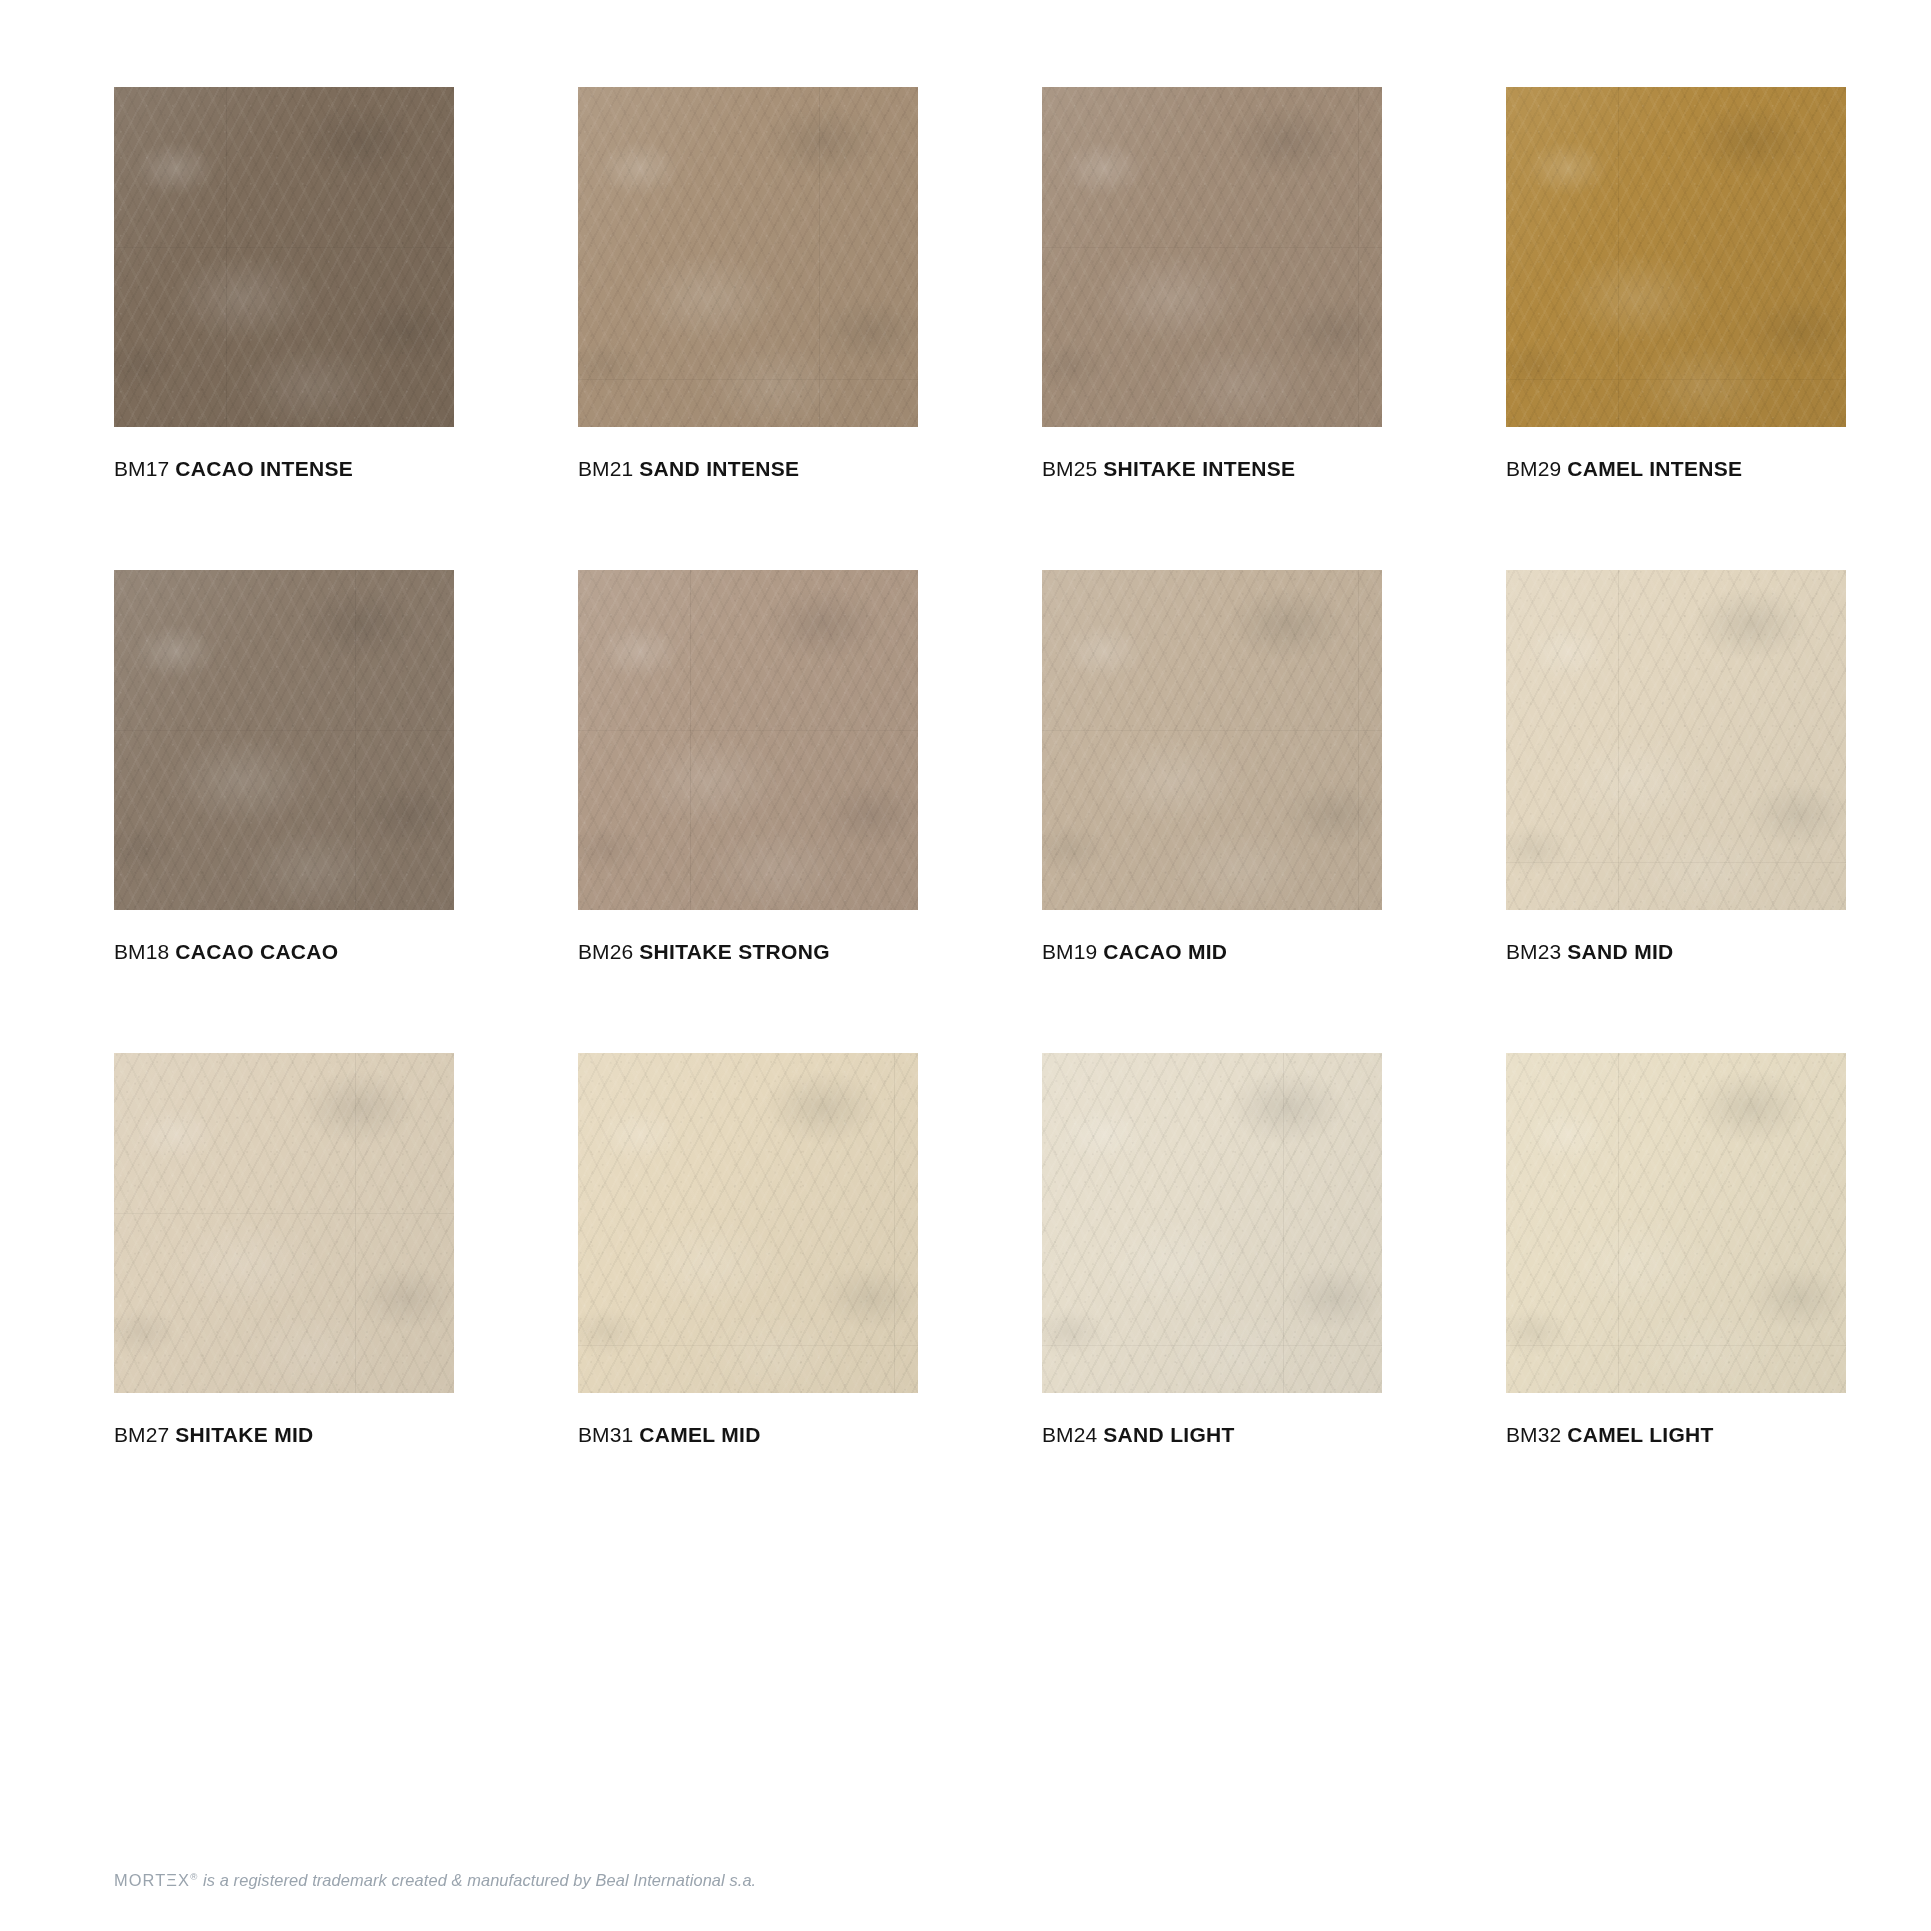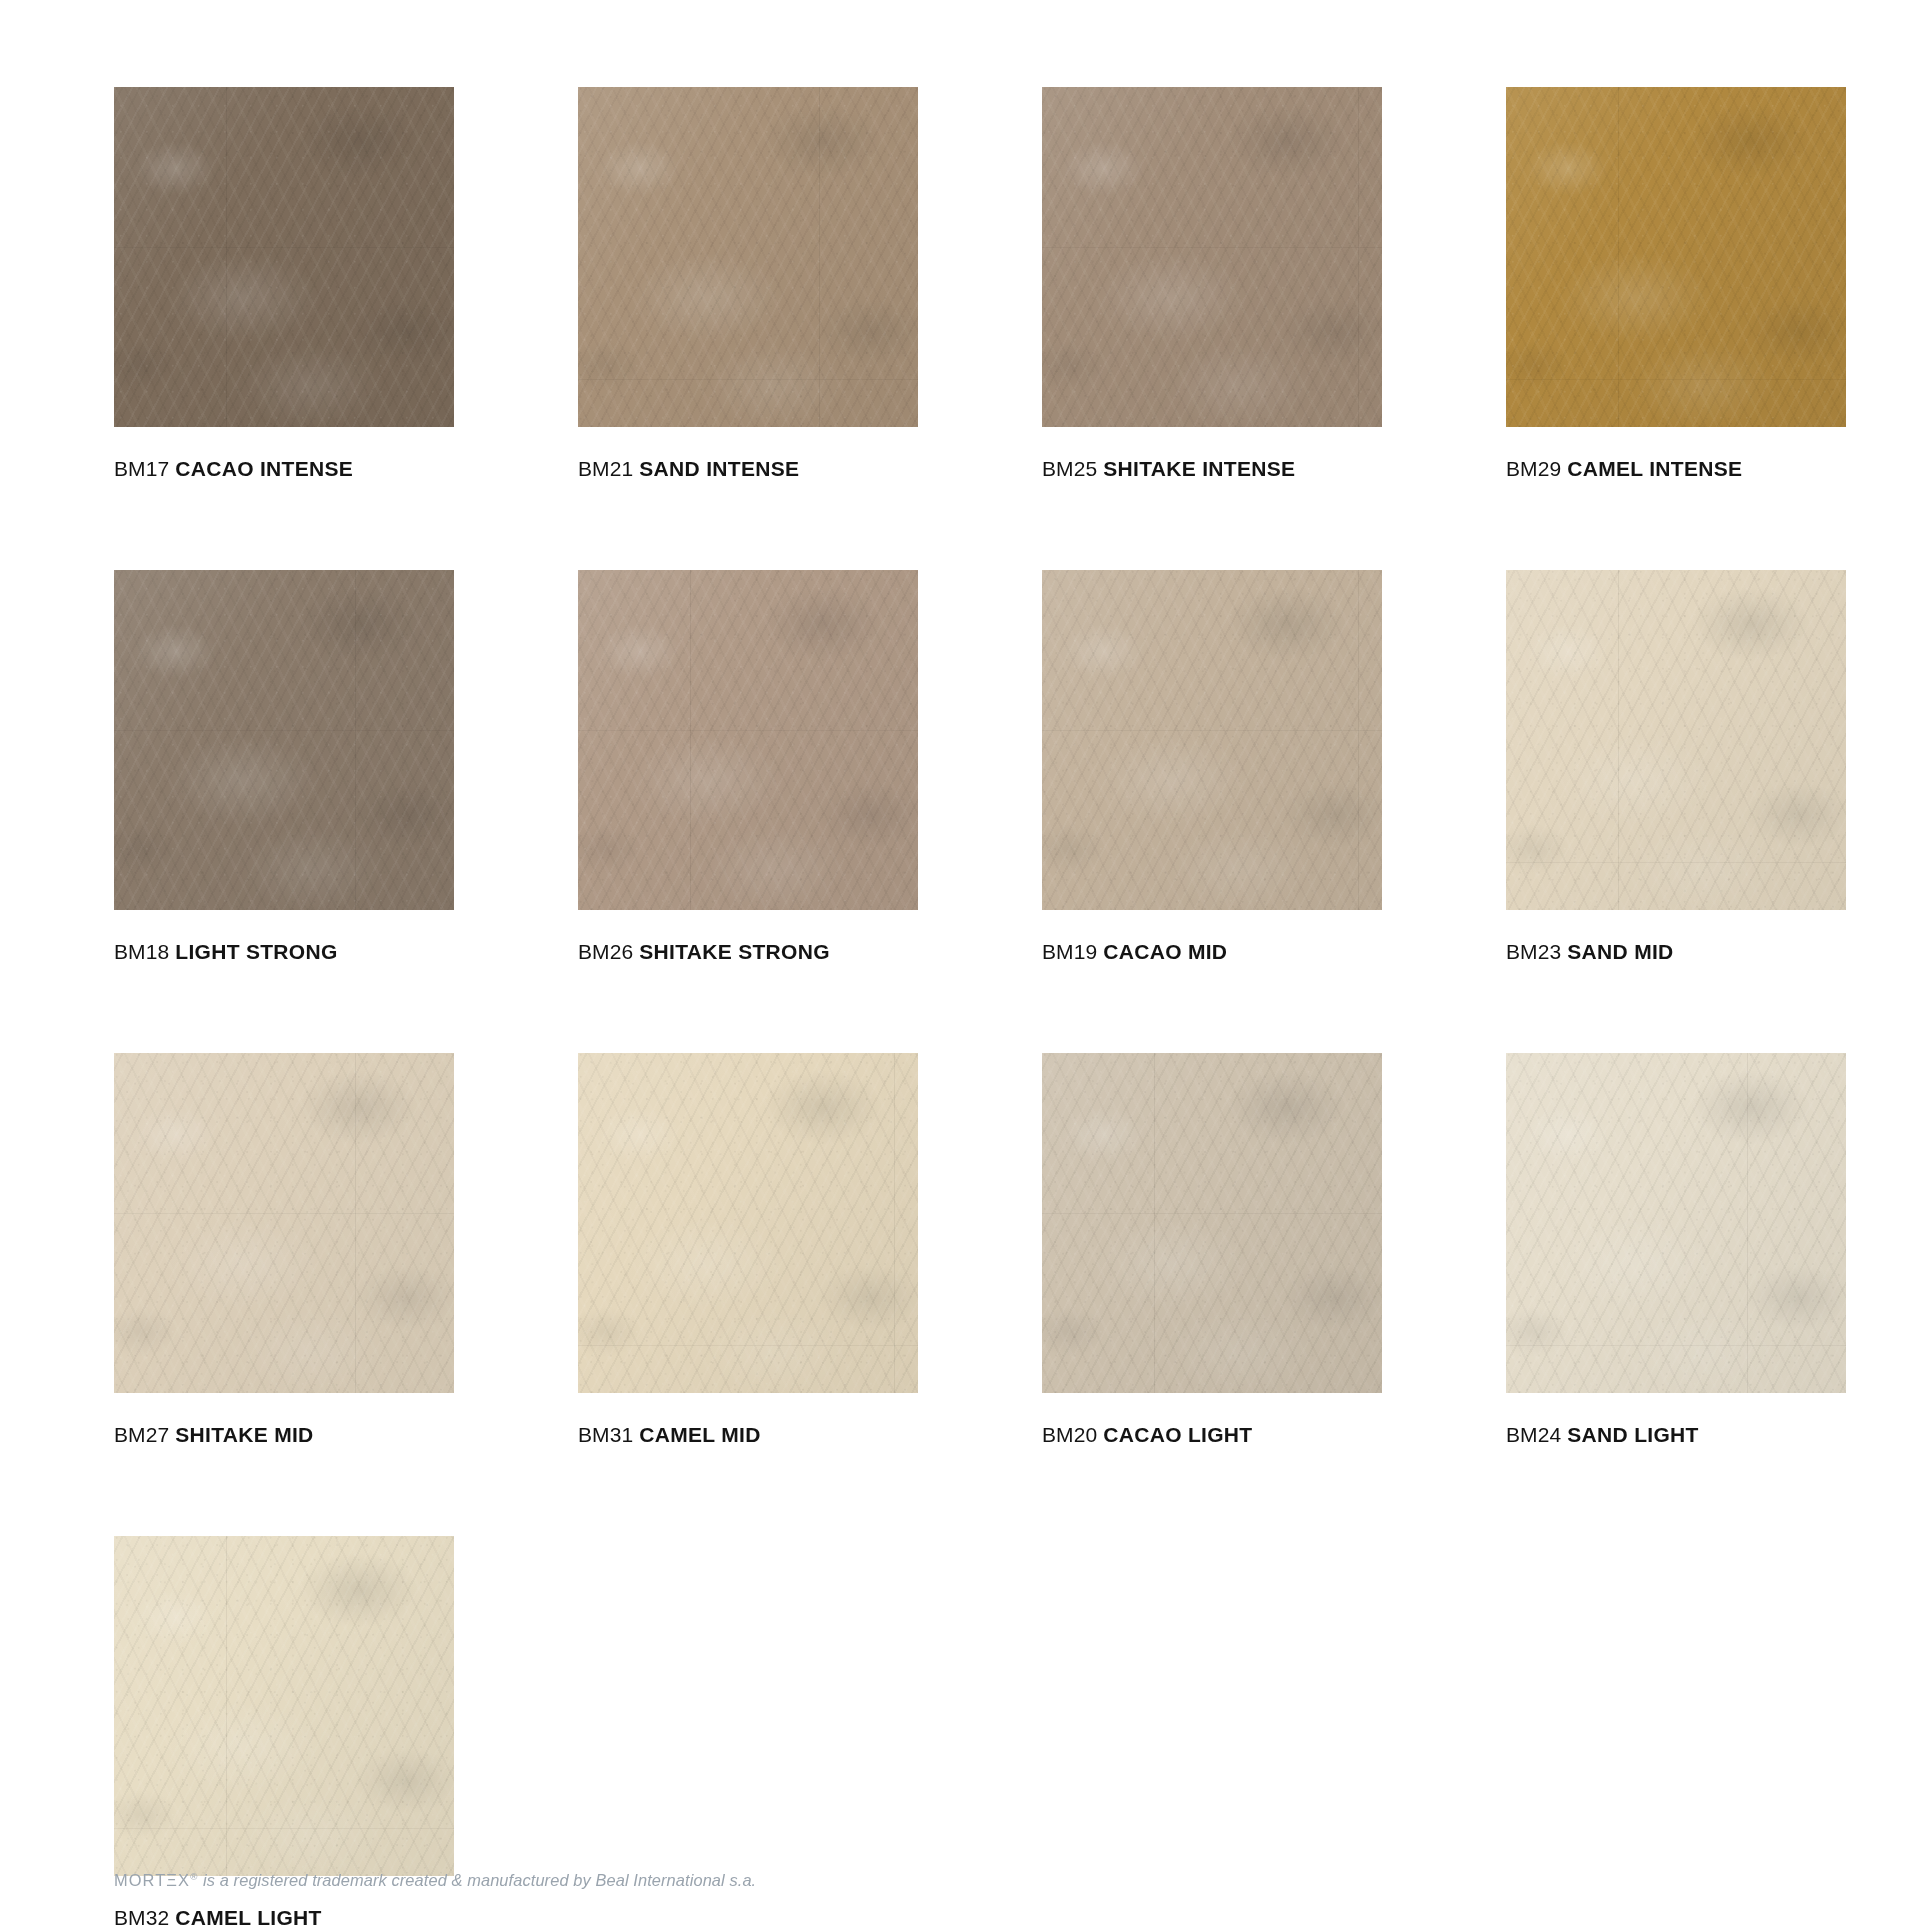--- a/index.html
+++ b/index.html
@@ -187,21 +187,21 @@
       </div>
       <div class="swatch-cell">
         <div class="swatch-chip" style="background-color: rgb(138, 122, 106);">
           <div class="tex t1"></div>
           <div class="tex t2"></div>
           <div class="tex t3"></div>
           <div class="seam-v" style="left: 71%;"></div>
           <div class="seam-h" style="top: 47%;"></div>
           <div class="sheen"></div>
         </div>
-        <div class="swatch-label"><span class="code">BM18</span> <span class="name">LIGHT STRONG</span></div>
+        <div class="swatch-label"><span class="code">BM18</span> <span class="name">CACAO CACAO</span></div>
       </div>
       <div class="swatch-cell">
         <div class="swatch-chip" style="background-color: rgb(176, 154, 135);">
           <div class="tex t1"></div>
           <div class="tex t2"></div>
           <div class="tex t3"></div>
           <div class="seam-v" style="left: 33%;"></div>
           <div class="seam-h" style="top: 47%;"></div>
           <div class="sheen"></div>
         </div>
@@ -243,31 +243,20 @@
       <div class="swatch-cell">
         <div class="swatch-chip" style="background-color: rgb(229, 216, 189);">
           <div class="tex t1"></div>
           <div class="tex t2"></div>
           <div class="tex t3"></div>
           <div class="seam-v" style="left: 93%;"></div>
           <div class="seam-h" style="top: 86%;"></div>
           <div class="sheen"></div>
         </div>
         <div class="swatch-label"><span class="code">BM31</span> <span class="name">CAMEL MID</span></div>
-      </div>
-      <div class="swatch-cell">
-        <div class="swatch-chip" style="background-color: rgb(205, 193, 174);">
-          <div class="tex t1"></div>
-          <div class="tex t2"></div>
-          <div class="tex t3"></div>
-          <div class="seam-v" style="left: 33%;"></div>
-          <div class="seam-h" style="top: 47%;"></div>
-          <div class="sheen"></div>
-        </div>
-        <div class="swatch-label"><span class="code">BM20</span> <span class="name">CACAO LIGHT</span></div>
       </div>
       <div class="swatch-cell">
         <div class="swatch-chip" style="background-color: rgb(229, 221, 203);">
           <div class="tex t1"></div>
           <div class="tex t2"></div>
           <div class="tex t3"></div>
           <div class="seam-v" style="left: 71%;"></div>
           <div class="seam-h" style="top: 86%;"></div>
           <div class="sheen"></div>
         </div>

